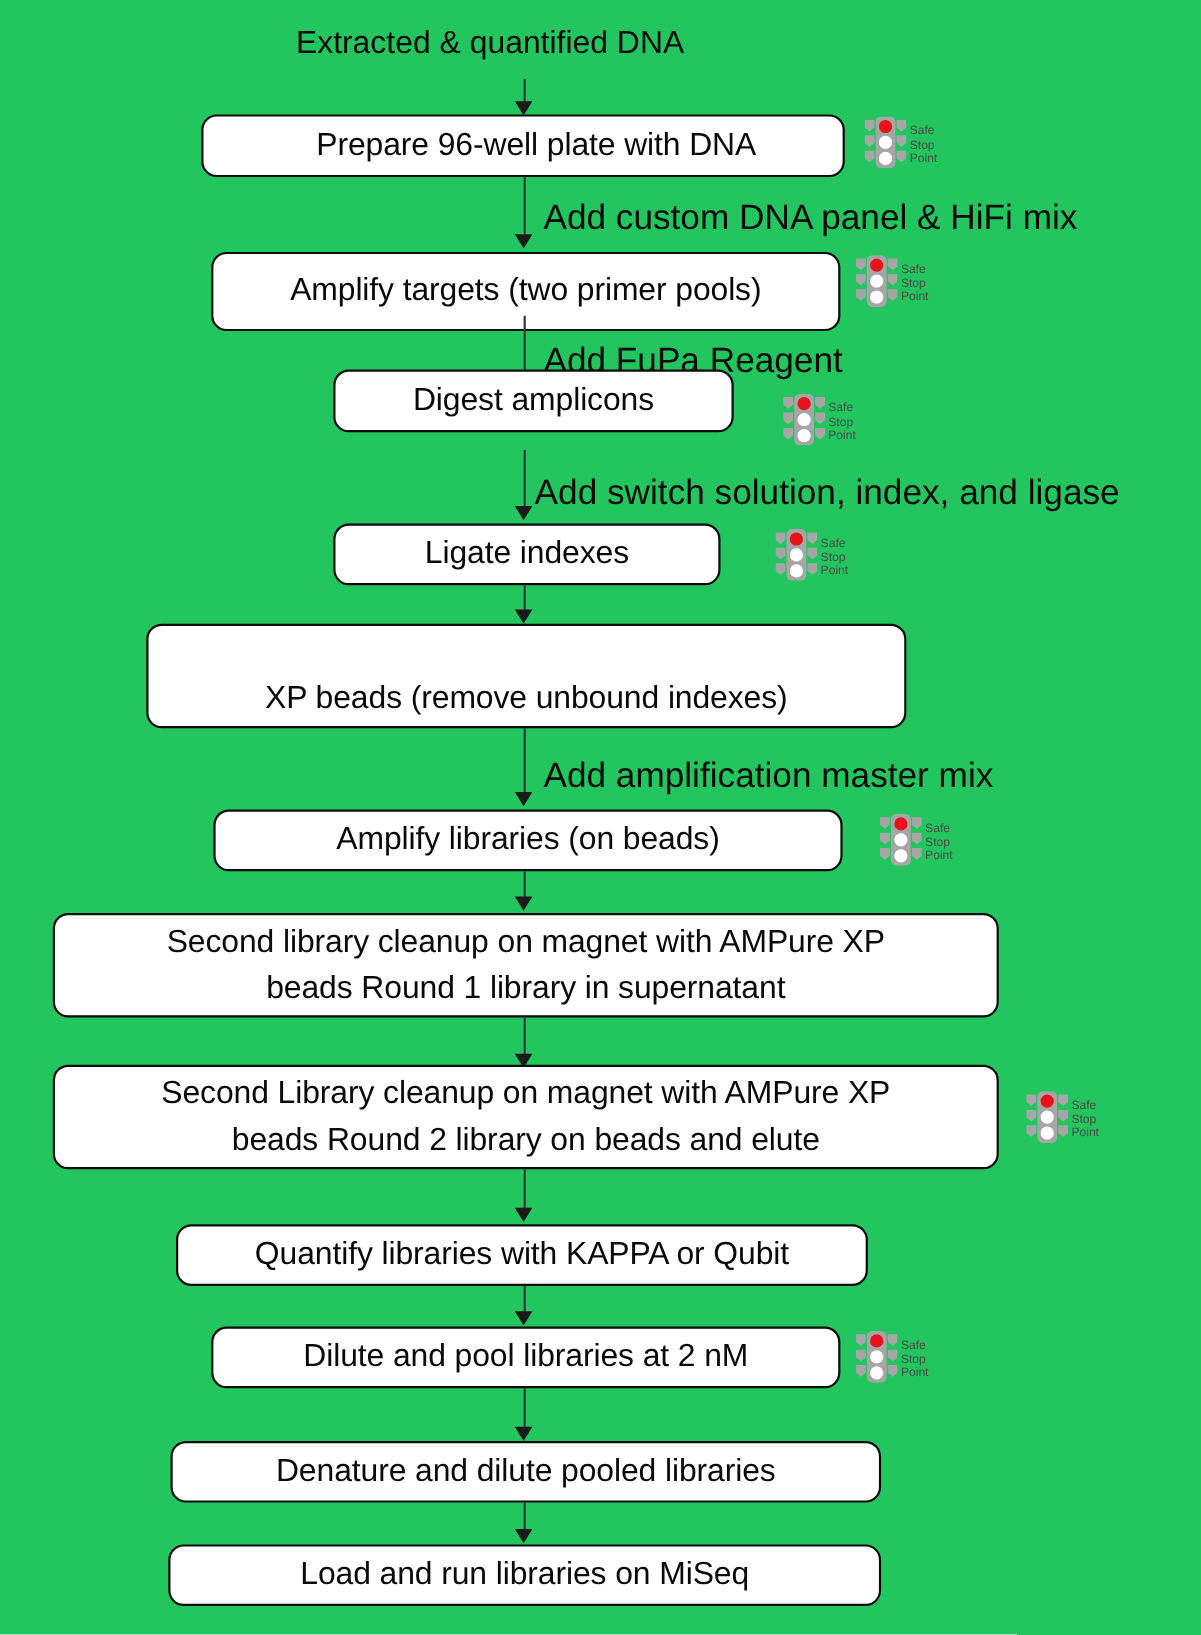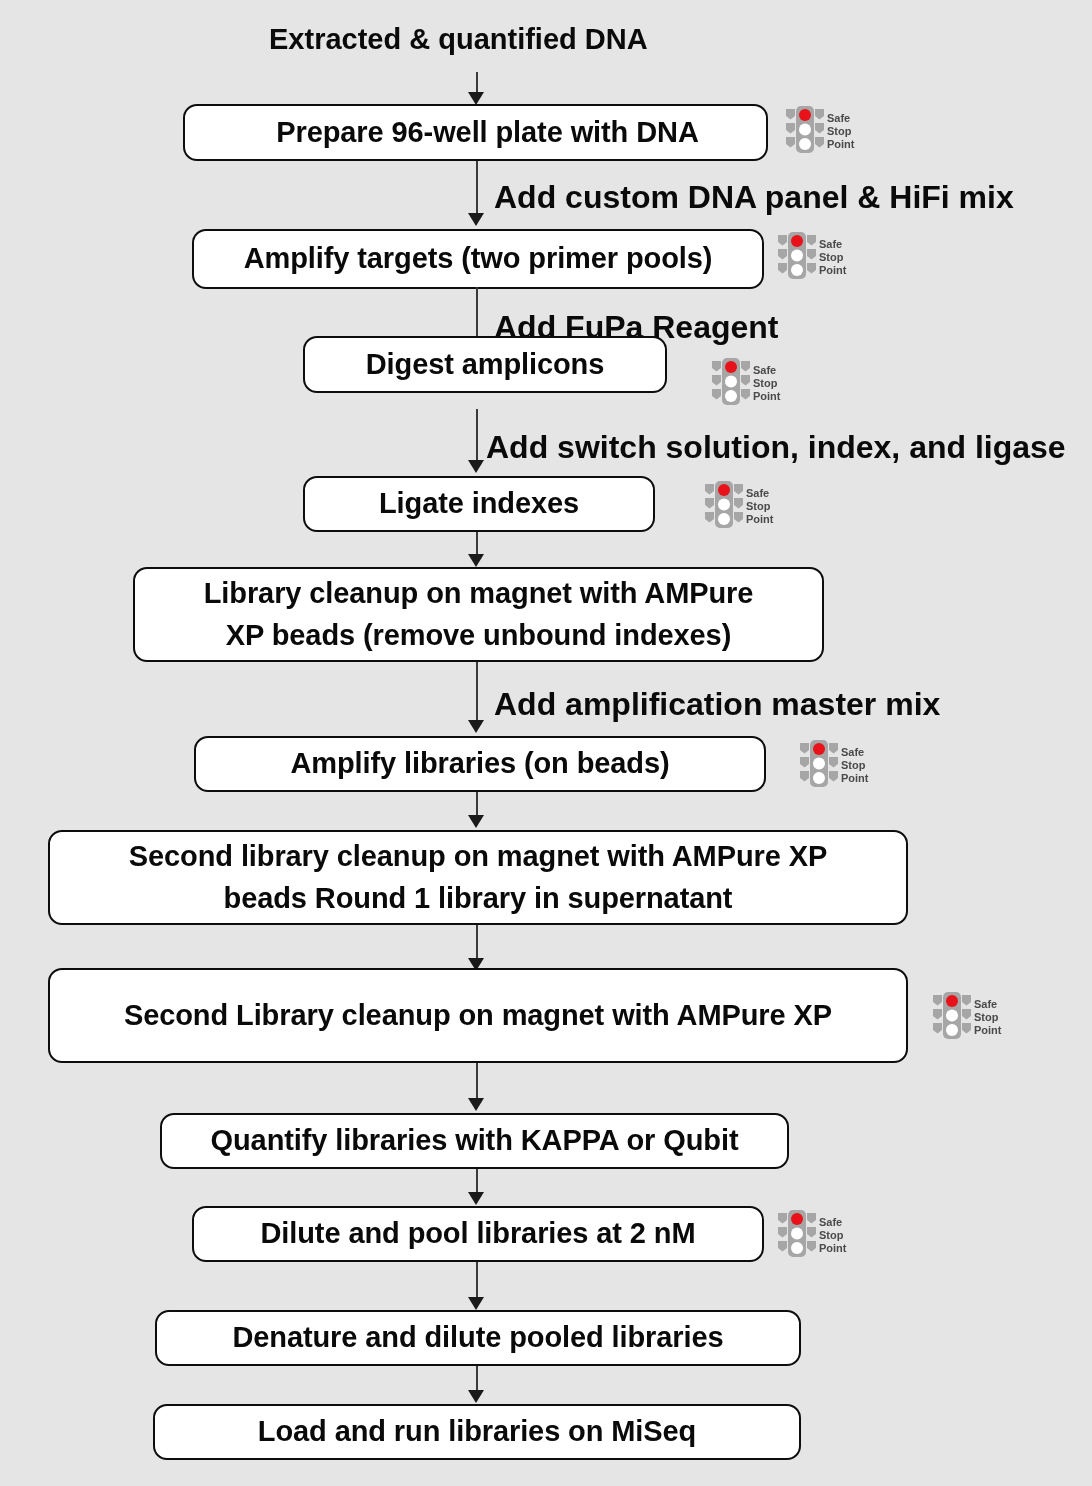--- a/index.html
+++ b/index.html
@@ -7,23 +7,22 @@
     padding: 0;
     background: #ffffff;
   }
   body {
     font-family: "Liberation Sans", sans-serif;
   }
   #canvas {
     position: relative;
     width: 1092px;
     height: 1486px;
-    background: #e5e5e5;
+    background: #22c55e;
     overflow: hidden;
-    font-weight: bold;
   }
 
   
   .node {
     position: absolute;
     box-sizing: border-box;
     border: 2.2px solid #0d0d0d;
     border-radius: 14px;
     background: #ffffff;
     display: flex;
@@ -126,21 +125,21 @@
       <span>Safe</span>
       <span>Stop</span>
       <span>Point</span>
     </span>
   </div>
 
   <div class="connector" style="left:476px; top:161px; height:56px;"></div>
   <div class="arrowhead" style="left:468px; top:213px;"></div>
   <div class="edge-label" style="left:494px; top:180px;">Add custom DNA panel &amp; HiFi mix</div>
 
-  <div class="node" style="left:192px; top:229px; width:572px; height:60px;">Amplify targets (two primer pools)</div>
+  <div class="node" style="left:192px; top:229px; width:572px; height:72px;">Amplify targets (two primer pools)</div>
   <div class="ssp" style="left:778px; top:232px;">
     <span class="light-svg">
       <svg width="38" height="47" viewBox="0 0 38 47" xmlns="http://www.w3.org/2000/svg">
         <g fill="#a6a6a6">
           <path d="M0 3 L9 3 L9 10 L4.5 13.5 L0 10 Z"></path>
           <path d="M0 17 L9 17 L9 24 L4.5 27.5 L0 24 Z"></path>
           <path d="M0 31 L9 31 L9 38 L4.5 41.5 L0 38 Z"></path>
           <path d="M29 3 L38 3 L38 10 L33.5 13.5 L29 10 Z"></path>
           <path d="M29 17 L38 17 L38 24 L33.5 27.5 L29 24 Z"></path>
           <path d="M29 31 L38 31 L38 38 L33.5 41.5 L29 38 Z"></path>
@@ -214,21 +213,21 @@
       <span>Stop</span>
       <span>Point</span>
     </span>
   </div>
 
   <div class="connector" style="left:476px; top:532px; height:26px;"></div>
   <div class="arrowhead" style="left:468px; top:554px;"></div>
 
   <div class="node two-line" style="left:133px; top:567px; width:691px; height:95px;">
     <span>
-      <span>Library cleanup on magnet with AMPure</span><br>
+      <br>
       <span>XP beads (remove unbound indexes)</span>
     </span>
   </div>
 
   <div class="connector" style="left:476px; top:662px; height:62px;"></div>
   <div class="arrowhead" style="left:468px; top:720px;"></div>
   <div class="edge-label" style="left:494px; top:687px;">Add amplification master mix</div>
 
   <div class="node" style="left:194px; top:736px; width:572px; height:56px;">Amplify libraries (on beads)</div>
   <div class="ssp" style="left:800px; top:740px;">
@@ -264,20 +263,21 @@
       <span>beads Round 1 library in supernatant</span>
     </span>
   </div>
 
   <div class="connector" style="left:476px; top:925px; height:38px;"></div>
   <div class="arrowhead" style="left:468px; top:958px;"></div>
 
   <div class="node two-line" style="left:48px; top:968px; width:860px; height:95px;">
     <span>
       <span>Second Library cleanup on magnet with AMPure XP</span><br>
+      <span>beads Round 2 library on beads and elute</span>
     </span>
   </div>
   <div class="ssp" style="left:933px; top:992px;">
     <span class="light-svg">
       <svg width="38" height="47" viewBox="0 0 38 47" xmlns="http://www.w3.org/2000/svg">
         <g fill="#a6a6a6">
           <path d="M0 3 L9 3 L9 10 L4.5 13.5 L0 10 Z"></path>
           <path d="M0 17 L9 17 L9 24 L4.5 27.5 L0 24 Z"></path>
           <path d="M0 31 L9 31 L9 38 L4.5 41.5 L0 38 Z"></path>
           <path d="M29 3 L38 3 L38 10 L33.5 13.5 L29 10 Z"></path>

